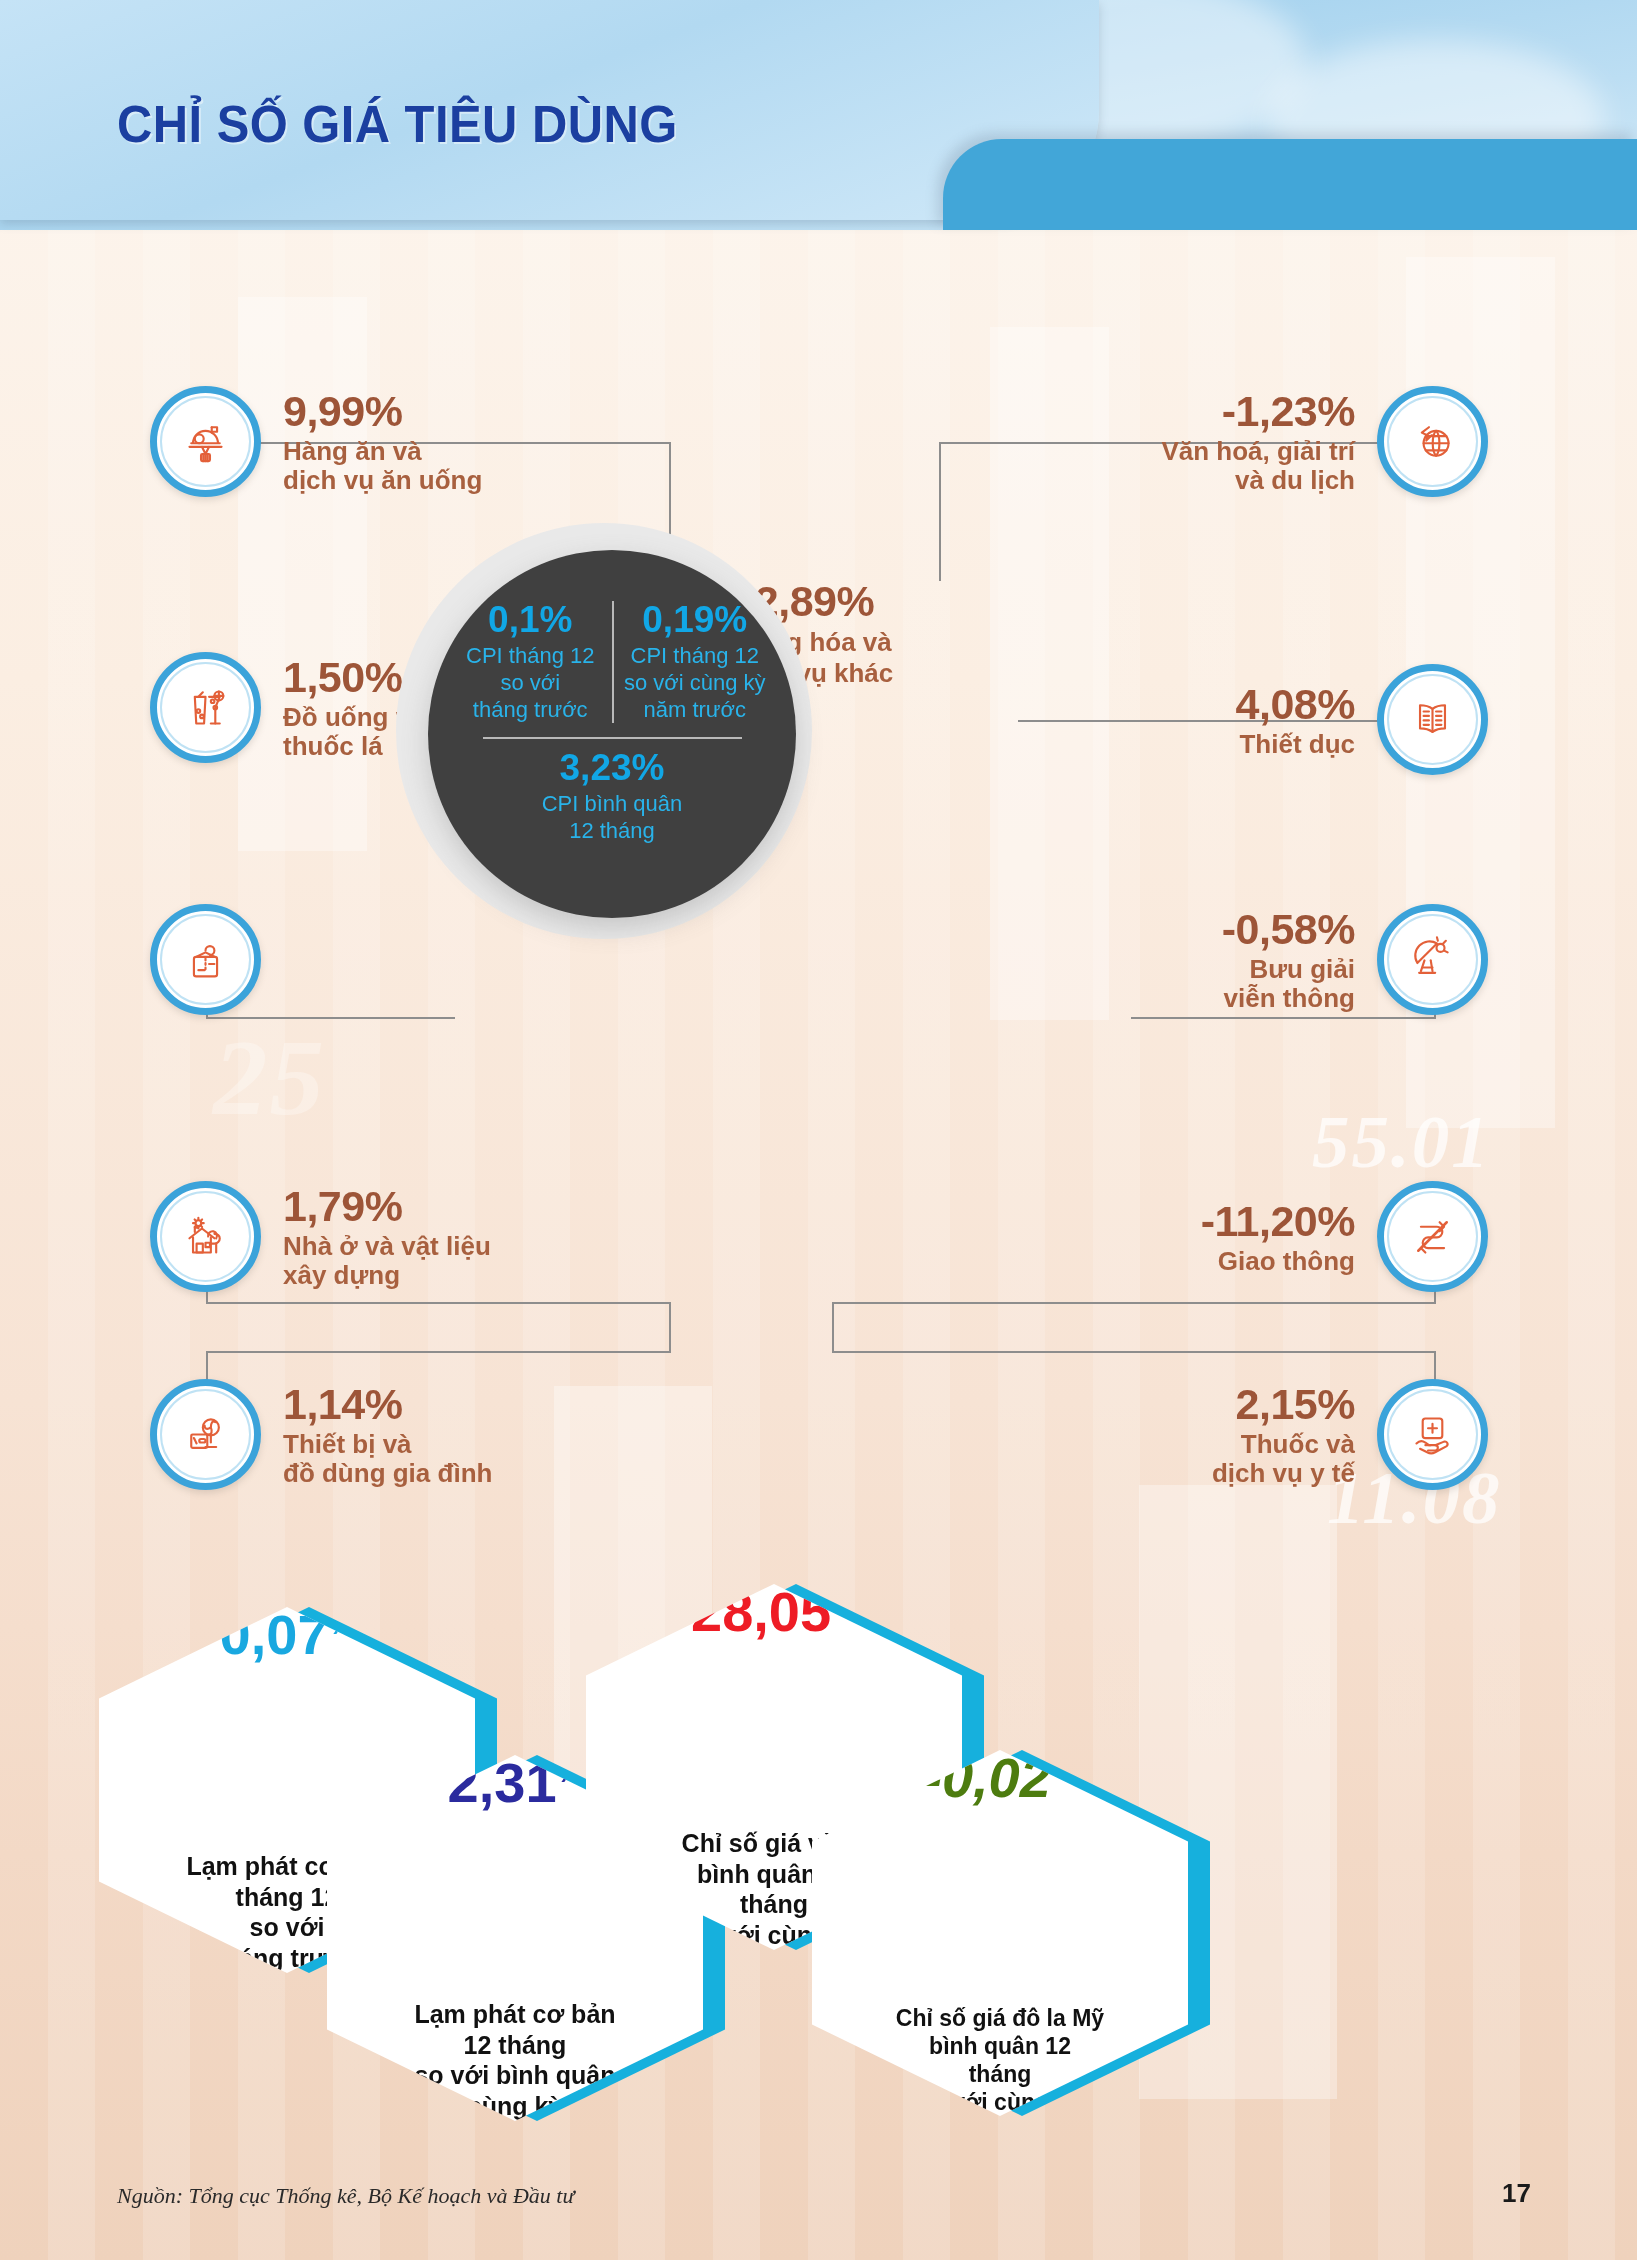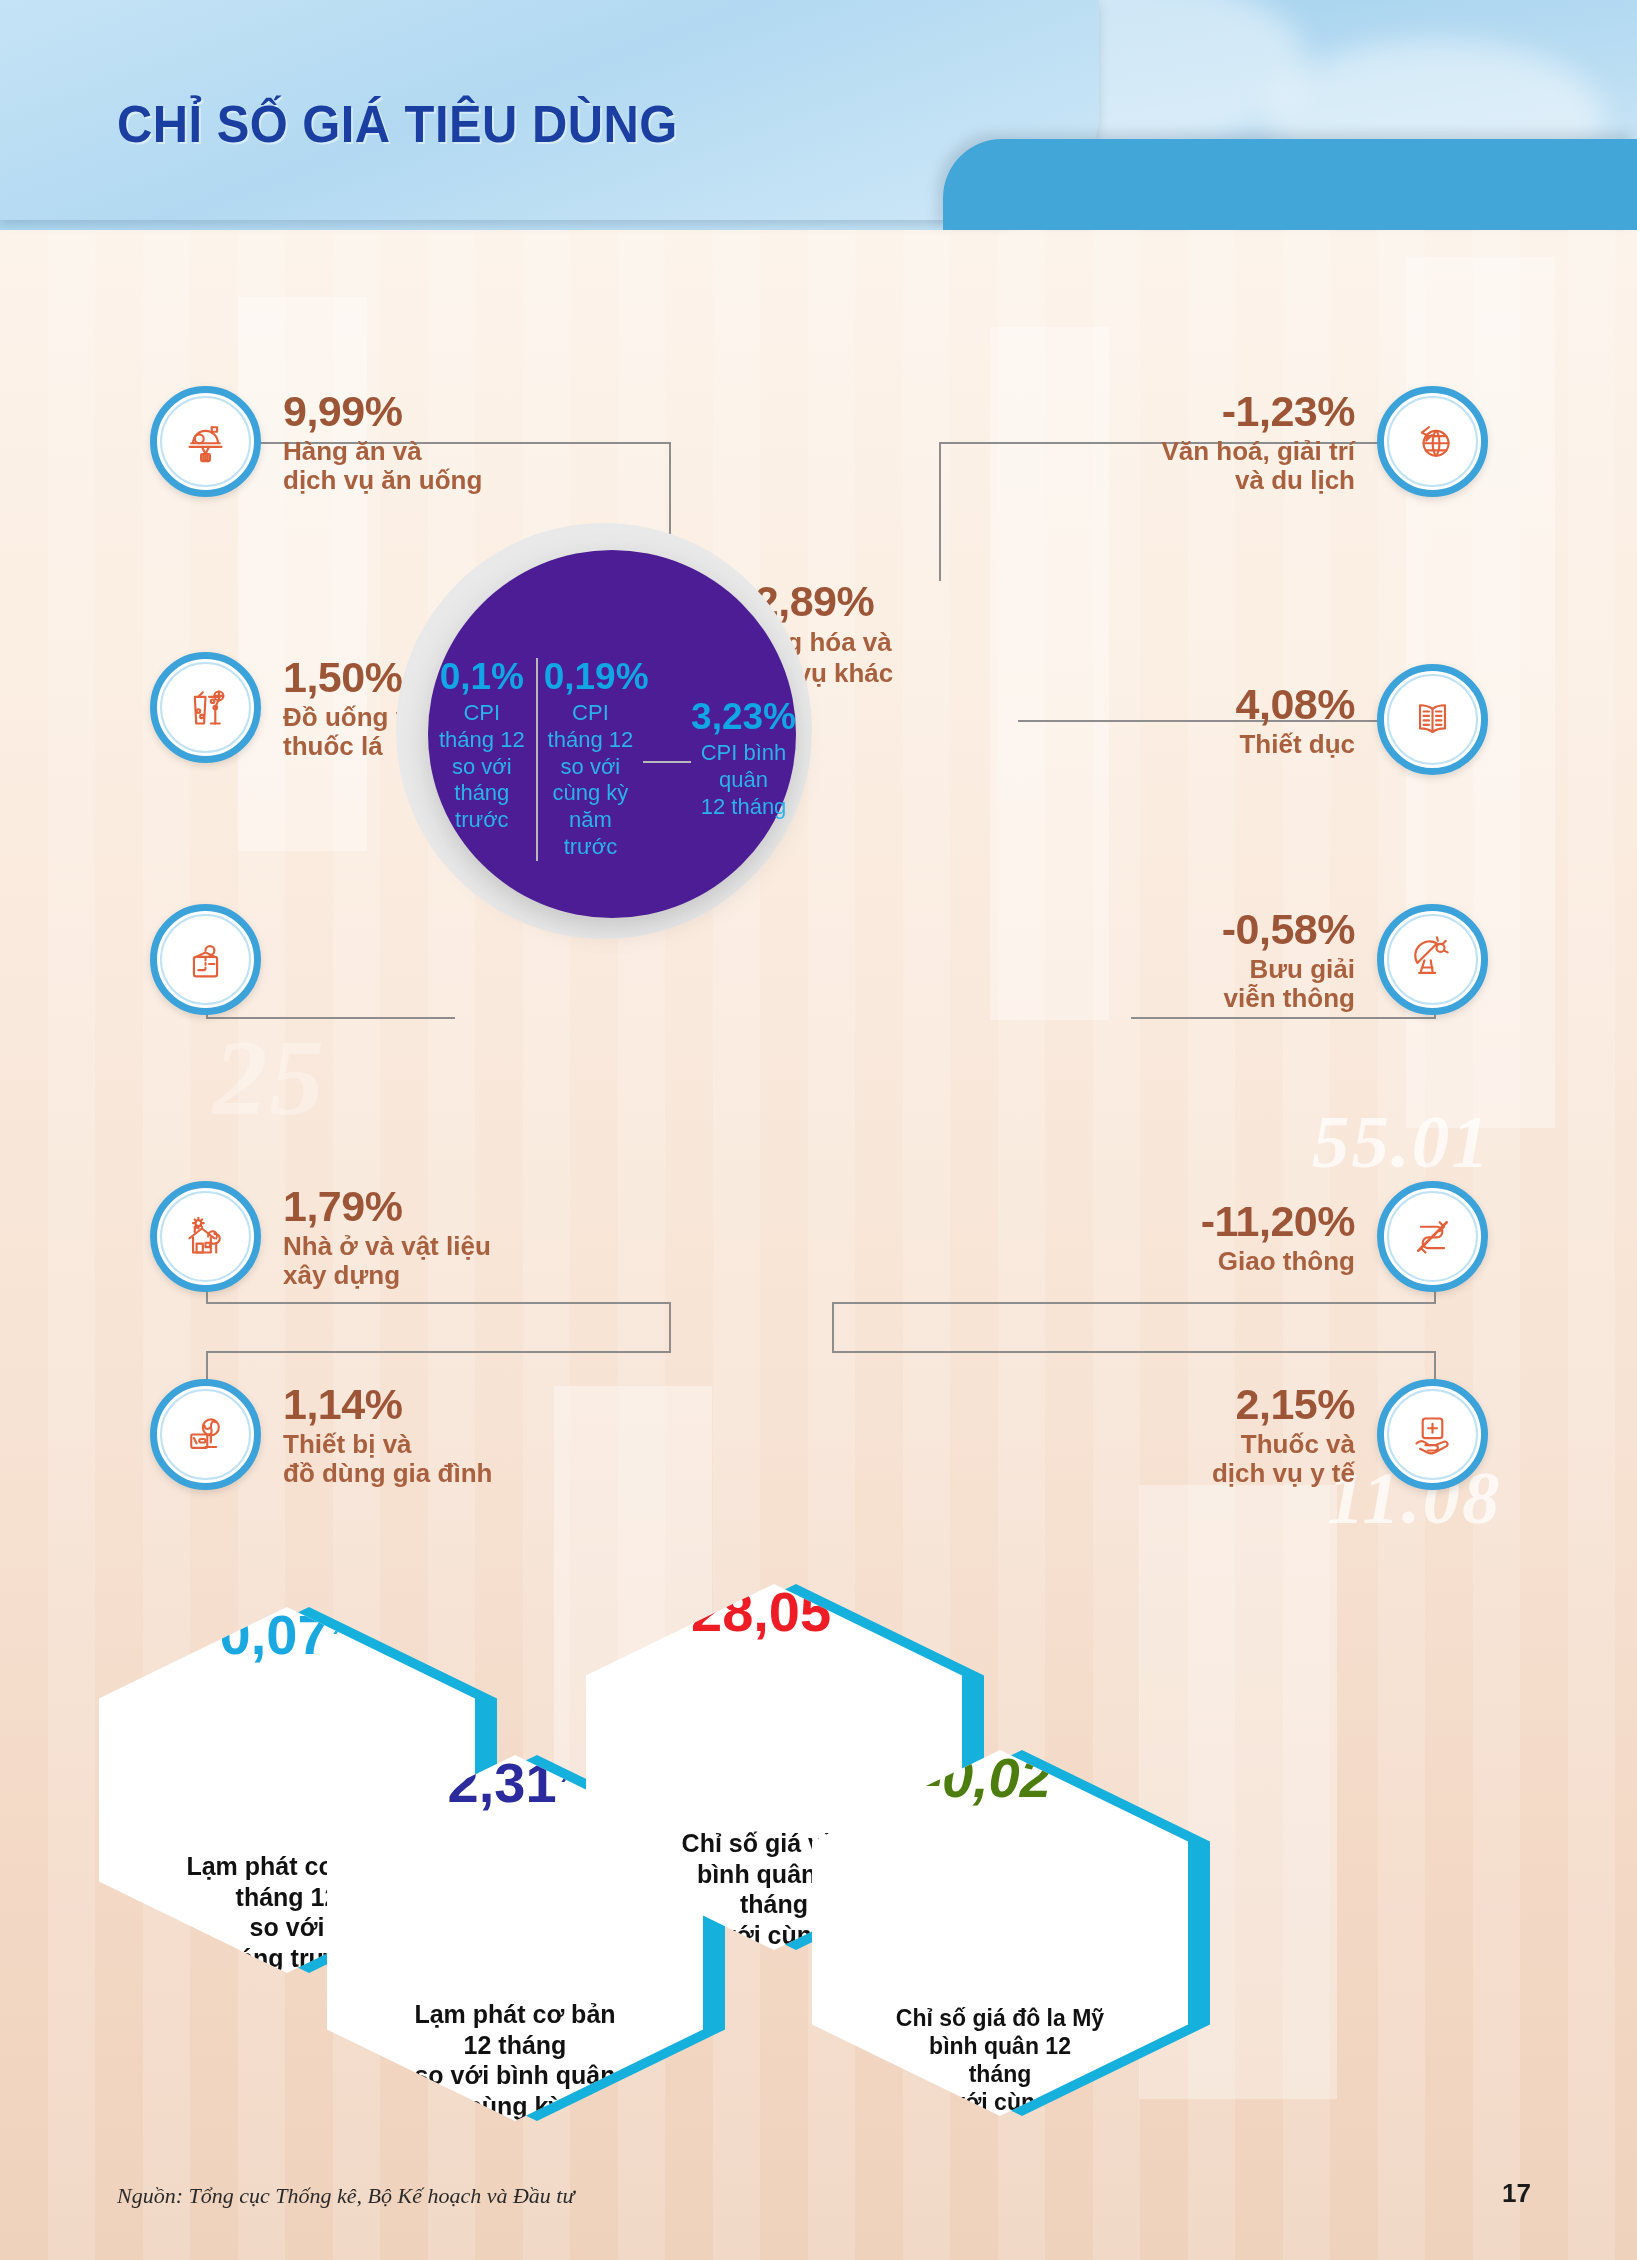--- a/index.html
+++ b/index.html
@@ -113,23 +113,23 @@
   #center-other .cat-val { font-size:43px; }
   #center-other .cat-lbl { font-size:26px; }
 
   
   #cpi-circle-shadow{
     position:absolute; left:396px; top:523px; width:416px; height:416px;
     background:#e9e9e9; border-radius:50%;
   }
   #cpi-circle {
     position:absolute; left:428px; top:550px; width:368px; height:368px;
-    background:#4c1d95; border-radius:50%;
+    background:#404040; border-radius:50%;
     box-shadow:0 10px 26px rgba(120,120,120,.30);
-    display:flex; flex-direction:row; align-items:center;
+    display:flex; flex-direction:column; align-items:center;
     padding-top:51px;
   }
   #cpi-top { display:flex; width:327px; }
   .cpi-col { width:50%; text-align:center; padding:0 6px; }
   .cpi-col + .cpi-col { border-left:2px solid #b9b9b9; }
   .cpi-val { font-size:37px; font-weight:800; color:#11a7e6; line-height:1.05; }
   .cpi-lbl { font-size:22px; color:#29b3ea; line-height:1.22; white-space:pre-line; margin-top:3px; }
   #cpi-divider { width:259px; height:0; border-top:2px solid #b9b9b9; margin:14px 0 10px; }
   #cpi-bottom { text-align:center; }
   #cpi-bottom .cpi-val { font-size:37px; }

